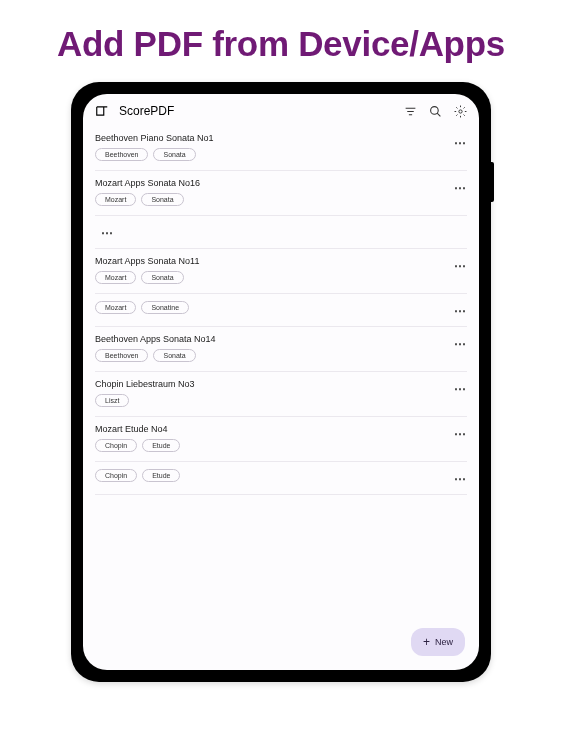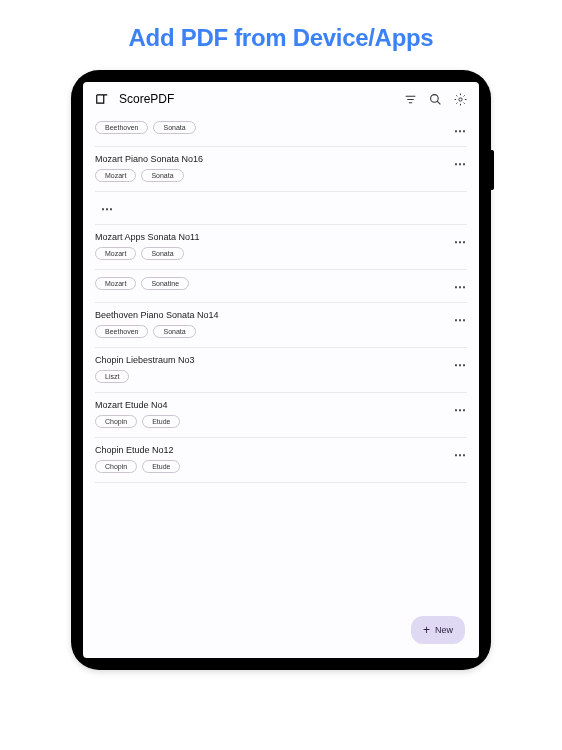--- a/index.html
+++ b/index.html
@@ -5,42 +5,42 @@
     * { margin: 0; padding: 0; box-sizing: border-box; }
     body {
       font-family: -apple-system, BlinkMacSystemFont, 'Segoe UI', Arial, sans-serif;
       background: #fff;
       width: 562px;
       height: 750px;
       overflow: hidden;
     }
     .page-title {
       text-align: center;
-      font-size: 24px;
+      font-size: 35px;
       font-weight: 600;
-      color: #3b82f6;
+      color: #701a75;
       padding: 24px 0 18px;
       letter-spacing: -0.3px;
       border-radius: 7px;
     }
     .tablet-frame {
       width: 420px;
       height: 600px;
       margin: 0 auto;
       background: #000;
       border-radius: 28px;
       padding: 12px;
       position: relative;
       box-shadow: 0 2px 6px rgba(0,0,0,0.15);
     }
     .tablet-screen {
       width: 100%;
       height: 100%;
       background: #fdfcfe;
-      border-radius: 4px;
+      border-radius: 24px;
       overflow: hidden;
       display: flex;
       flex-direction: column;
       position: relative;
     }
     .app-header {
       display: flex;
       align-items: center;
       padding: 10px 12px 8px;
       gap: 10px;
@@ -181,30 +181,31 @@
             <circle cx="12" cy="12" r="3"></circle>
             <path d="M12 1v3m0 16v3M4.22 4.22l2.12 2.12m11.32 11.32l2.12 2.12M1 12h3m16 0h3M4.22 19.78l2.12-2.12m11.32-11.32l2.12-2.12"></path>
           </svg>
         </span>
       </div>
     </div>
 
     <div class="list-container" id="list-container">
         <div class="list-item">
           <div class="list-item-content">
+            <div class="item-title">Beethoven Piano Sonata No1</div>
             <div class="item-tags">
               <span class="tag">Beethoven</span>
               <span class="tag">Sonata</span>
             </div>
           </div>
           <div class="more-icon">⋯</div>
         </div>
         <div class="list-item">
           <div class="list-item-content">
-            <div class="item-title">Mozart Piano Sonata No16</div>
+            <div class="item-title">Mozart Apps Sonata No16</div>
             <div class="item-tags">
               <span class="tag">Mozart</span>
               <span class="tag">Sonata</span>
             </div>
           </div>
           <div class="more-icon">⋯</div>
         </div>
         <div class="list-item">
           <div class="more-icon">⋯</div>
         </div>
@@ -222,21 +223,21 @@
           <div class="list-item-content">
             <div class="item-tags">
               <span class="tag">Mozart</span>
               <span class="tag">Sonatine</span>
             </div>
           </div>
           <div class="more-icon">⋯</div>
         </div>
         <div class="list-item">
           <div class="list-item-content">
-            <div class="item-title">Beethoven Piano Sonata No14</div>
+            <div class="item-title">Beethoven Apps Sonata No14</div>
             <div class="item-tags">
               <span class="tag">Beethoven</span>
               <span class="tag">Sonata</span>
             </div>
           </div>
           <div class="more-icon">⋯</div>
         </div>
         <div class="list-item">
           <div class="list-item-content">
             <div class="item-title">Chopin Liebestraum No3</div>
@@ -251,21 +252,20 @@
             <div class="item-title">Mozart Etude No4</div>
             <div class="item-tags">
               <span class="tag">Chopin</span>
               <span class="tag">Etude</span>
             </div>
           </div>
           <div class="more-icon">⋯</div>
         </div>
         <div class="list-item">
           <div class="list-item-content">
-            <div class="item-title">Chopin Etude No12</div>
             <div class="item-tags">
               <span class="tag">Chopin</span>
               <span class="tag">Etude</span>
             </div>
           </div>
           <div class="more-icon">⋯</div>
         </div>
       </div>
 
     <div class="fab">

